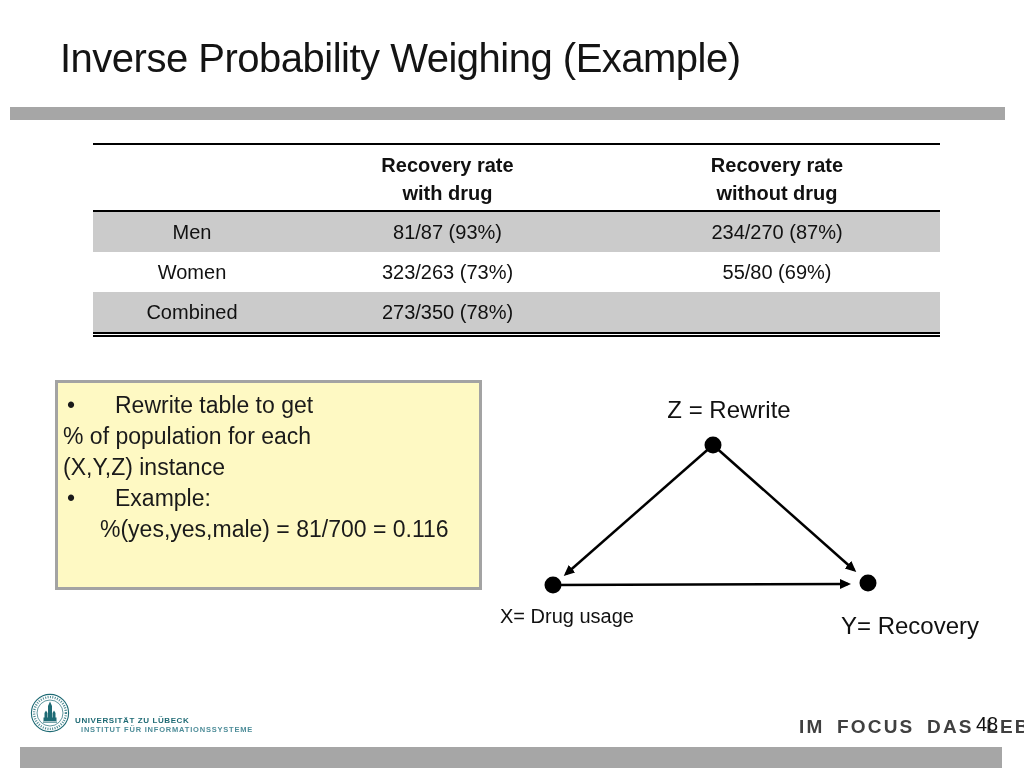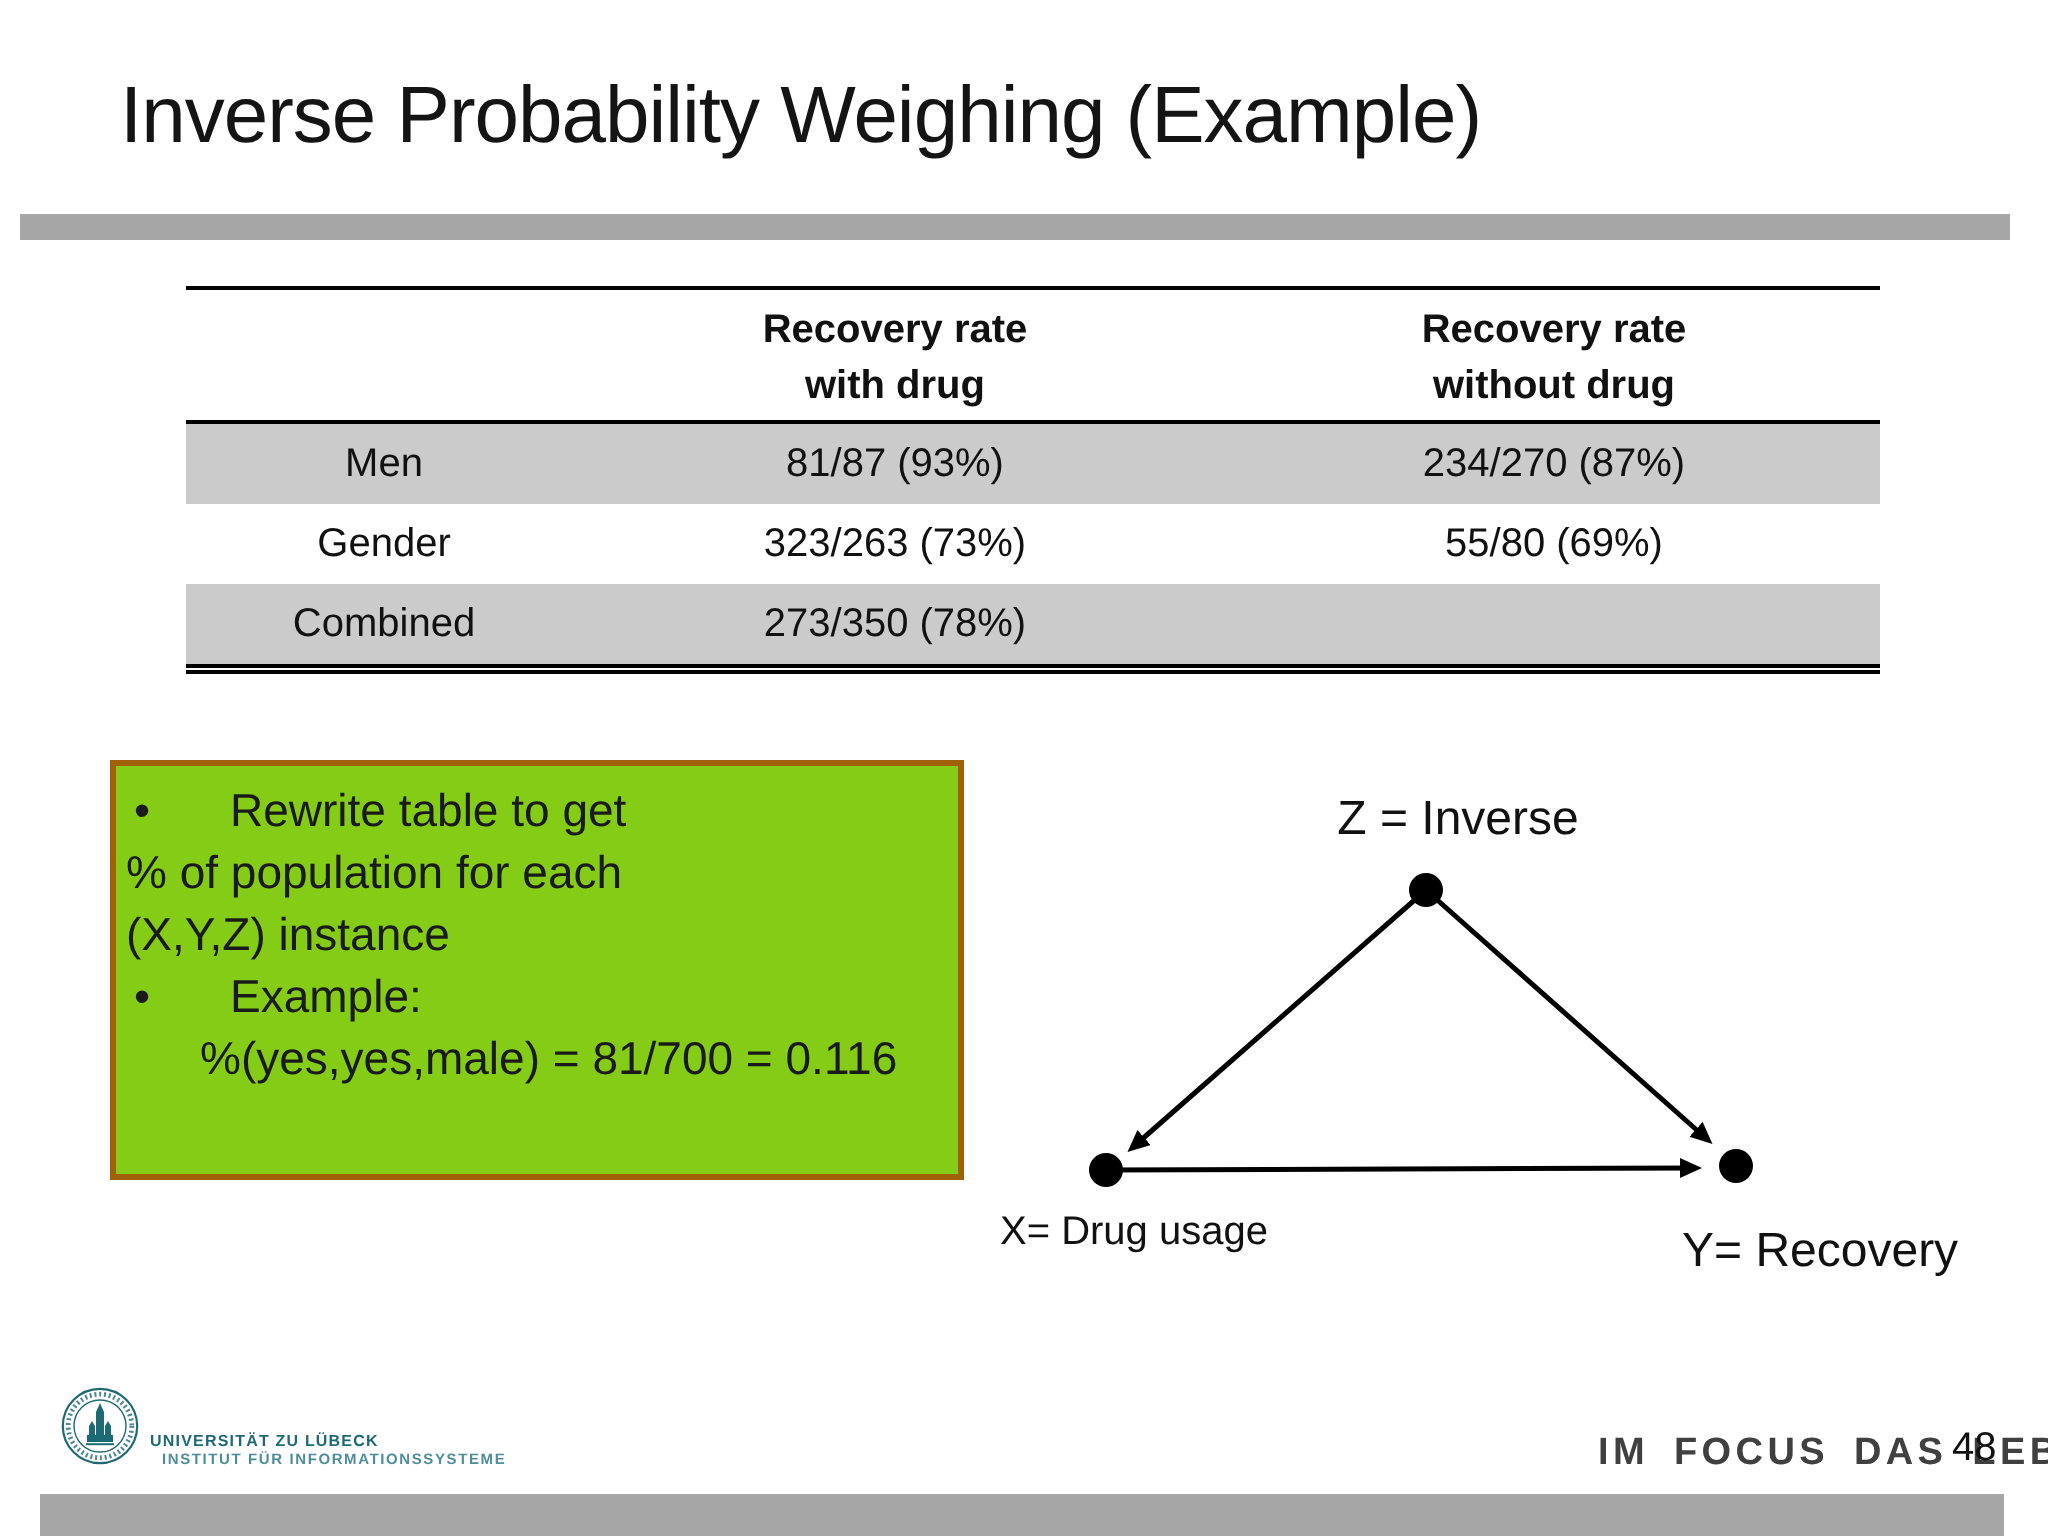--- a/index.html
+++ b/index.html
@@ -59,22 +59,22 @@
   .row-gray { background: #cbcbcb; }
   .row-white { background: #ffffff; }
 
   
   .note-box {
     position: absolute;
     left: 55px;
     top: 380px;
     width: 427px;
     height: 210px;
-    background: #84cc16;
-    border: 3px solid #a16207;
+    background: #fef9c3;
+    border: 3px solid #a3a3a3;
     padding: 7px 6px 0 5px;
     font-size: 23px;
     color: #1a1a1a;
   }
   .nline { line-height: 31px; white-space: nowrap; }
   .nbullet { display: inline-block; width: 48px; margin-left: 4px; }
   .nindent { padding-left: 37px; }
 
   
   .diagram {
@@ -142,21 +142,21 @@
         <span class="hline">Recovery rate</span>
         <span class="hline">without drug</span>
       </div>
     </div>
     <div class="t-row t-body-row row-gray">
       <div class="c c0">Men</div>
       <div class="c c1">81/87 (93%)</div>
       <div class="c c2">234/270 (87%)</div>
     </div>
     <div class="t-row t-body-row row-white">
-      <div class="c c0">Gender</div>
+      <div class="c c0">Women</div>
       <div class="c c1">323/263 (73%)</div>
       <div class="c c2">55/80 (69%)</div>
     </div>
     <div class="t-row t-body-row row-gray">
       <div class="c c0">Combined</div>
       <div class="c c1">273/350 (78%)</div>
     </div>
   </div>
 
   <div class="note-box">
@@ -165,21 +165,21 @@
     </div>
     <div class="nline">% of population for each</div>
     <div class="nline">(X,Y,Z) instance</div>
     <div class="nline">
       <span class="nbullet">•</span><span>Example:</span>
     </div>
     <div class="nline nindent">%(yes,yes,male) = 81/700 = 0.116</div>
   </div>
 
   <div class="diagram">
-    <div class="dg-z-label">Z = Inverse</div>
+    <div class="dg-z-label">Z = Rewrite</div>
     <svg class="dg-svg" width="500" height="180" viewBox="0 0 500 180">
       <defs>
         <marker id="arrow" markerWidth="12" markerHeight="12" refX="8" refY="5" orient="auto" markerUnits="userSpaceOnUse">
           <path d="M0,0 L11,5 L0,10 z" fill="#000"></path>
         </marker>
       </defs>
       <line x1="223" y1="15" x2="76" y2="144" stroke="#000" stroke-width="2.5" marker-end="url(#arrow)"></line>
       <line x1="223" y1="15" x2="364" y2="140" stroke="#000" stroke-width="2.5" marker-end="url(#arrow)"></line>
       <line x1="63" y1="155" x2="358" y2="154" stroke="#000" stroke-width="2.5" marker-end="url(#arrow)"></line>
       <circle cx="223" cy="15" r="8.5" fill="#000"></circle>

